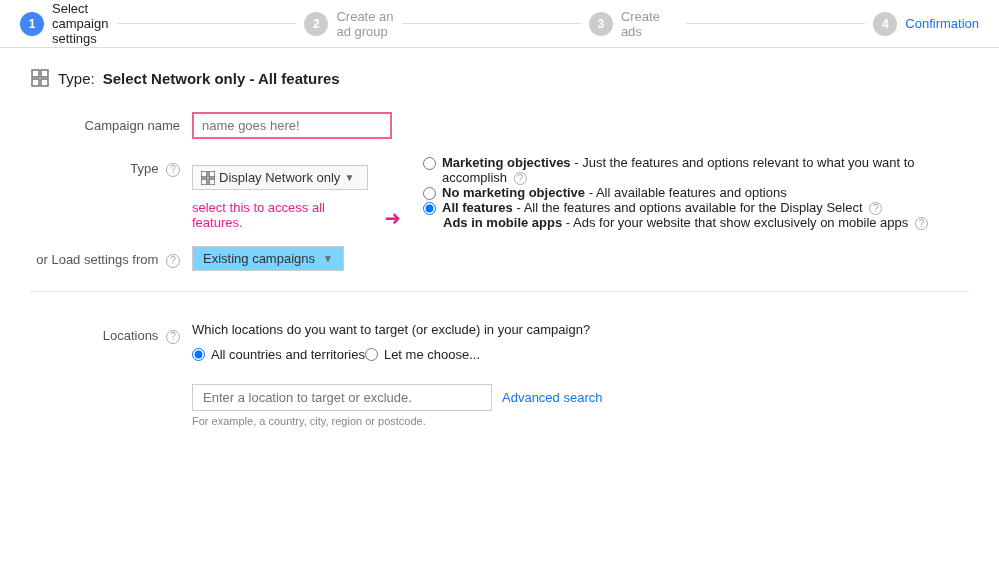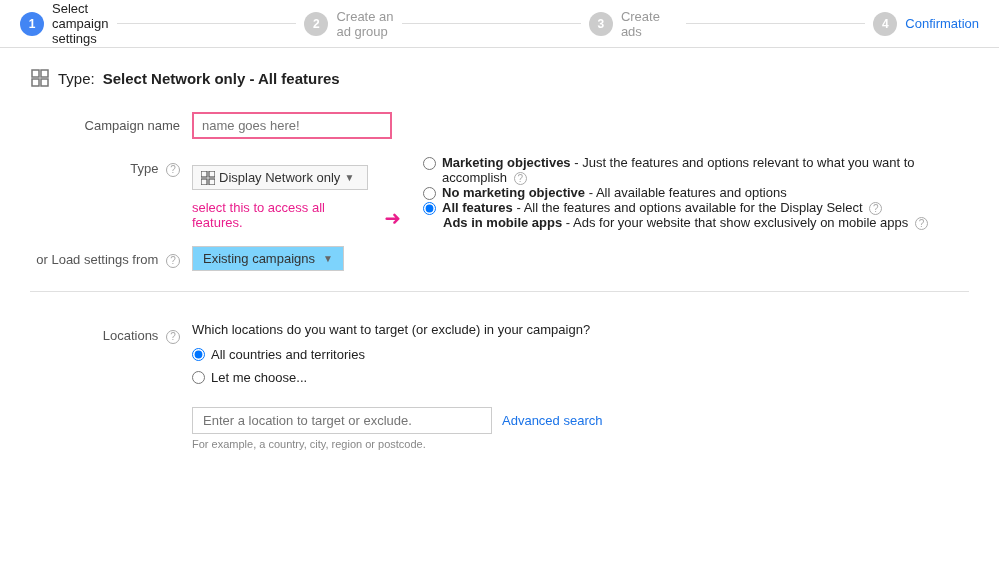--- a/index.html
+++ b/index.html
@@ -101,21 +101,21 @@
       background: #7dd3fc; cursor: pointer;
       font-size: 13px; color: #333;
     }
 
     
     .divider { border: none; border-top: 1px solid #e0e0e0; margin: 20px 0; }
 
     
     .locations-section { padding: 10px 0; }
     .loc-question { color: #222; font-size: 13px; }
-    .loc-radios { display: flex; flex-direction: column; gap: 8px; margin-top: 10px; margin-left: 0; }
+    .loc-radios { display: flex; flex-direction: row; margin-top: 10px; margin-left: 0; }
     .loc-radio { display: flex; align-items: center; gap: 6px; font-size: 13px; }
 
     
     .loc-input-row { display: flex; align-items: center; gap: 10px; margin-top: 22px; }
     .loc-input {
       border: 1px solid #ccc; padding: 5px 10px;
       font-size: 13px; color: #aaa; width: 300px;
     }
     .advanced-search-link { color: #1a73e8; font-size: 13px; text-decoration: none; cursor: pointer; }
     .loc-example { color: #888; font-size: 11px; margin-top: 4px; }

